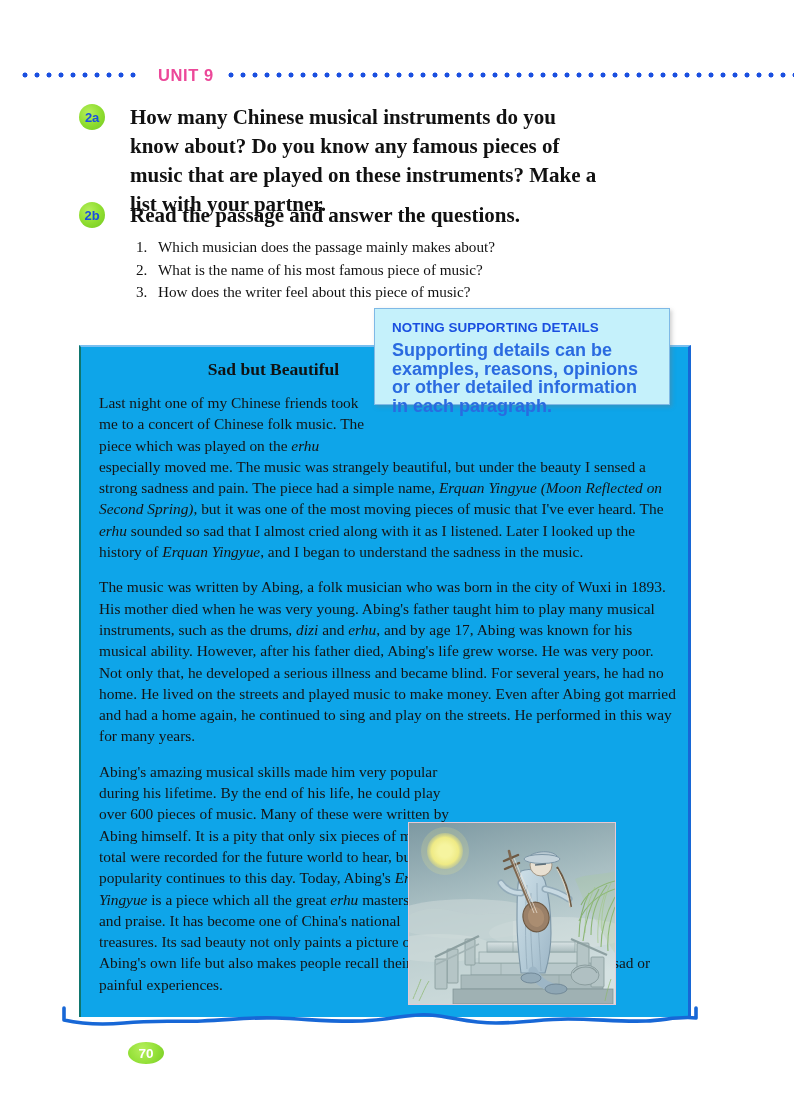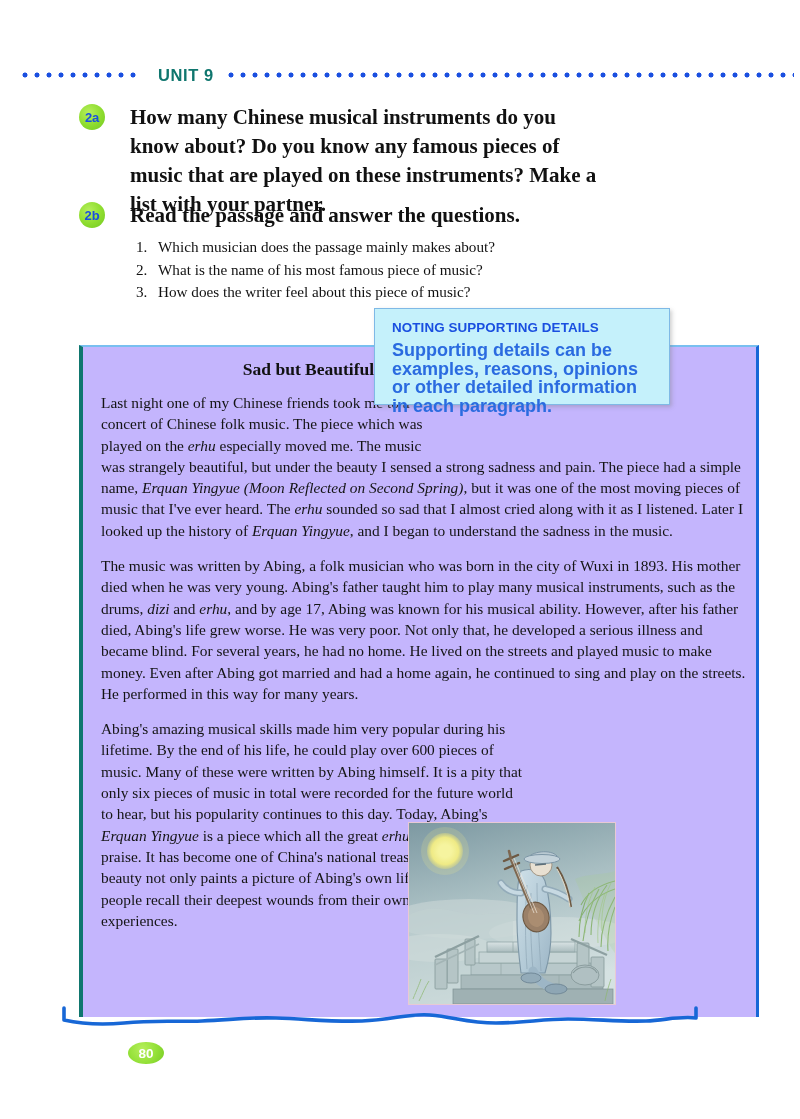--- a/index.html
+++ b/index.html
@@ -31,21 +31,21 @@
     margin-left: 22px;
     background-image: radial-gradient(circle at 3px 50%, #1a4fe0 2.2px, rgba(26,79,224,0) 2.8px);
     background-size: 12px 24px;
     background-repeat: repeat-x;
   }
   .unit-label {
     font-family: "Liberation Sans", sans-serif;
     font-weight: bold;
     font-size: 16.5px;
     letter-spacing: 0.6px;
-    color: #0f766e;
+    color: #ec4899;
     margin: 0 14px 0 18px;
     white-space: nowrap;
     line-height: 1;
   }
   .dots-right {
     flex: 1;
     height: 24px;
     margin-right: 6px;
     background-image: radial-gradient(circle at 3px 50%, #1a4fe0 2.2px, rgba(26,79,224,0) 2.8px);
     background-size: 12px 24px;
@@ -105,27 +105,27 @@
     width: 22px;
     flex: none;
   }
   .q-text { flex: 1; }
 
   
   .passage-box {
     position: absolute;
     left: 79px;
     top: 345px;
-    width: 680px;
+    width: 612px;
     height: 672px;
     box-sizing: border-box;
     border-top: 2px solid #79bff0;
-    border-left: 4px solid #0f766e;
+    border-left: 2px solid #0f766e;
     border-right: 3px solid #1767d6;
-    background: #c4b5fd;
+    background: #0ea5e9;
   }
   .wavy-bottom {
     position: absolute;
     left: 62px;
     top: 1006px;
     width: 640px;
     height: 26px;
   }
 
   .passage-title {
@@ -416,13 +416,13 @@
     <path d="M164,150 C170,142 184,142 188,150" fill="none" stroke="#87999a" stroke-width="1.1"></path>
 
     <g stroke="#8cb76e" stroke-width="1" fill="none" opacity="0.7">
       <path d="M4,176 C8,166 10,162 12,156"></path>
       <path d="M10,178 C14,170 16,164 20,158"></path>
       <path d="M196,178 C198,168 200,162 202,156"></path>
     </g>
   </svg>
 </div>
 
-<div class="page-number">80</div>
+<div class="page-number">70</div>
 
 </body></html>

